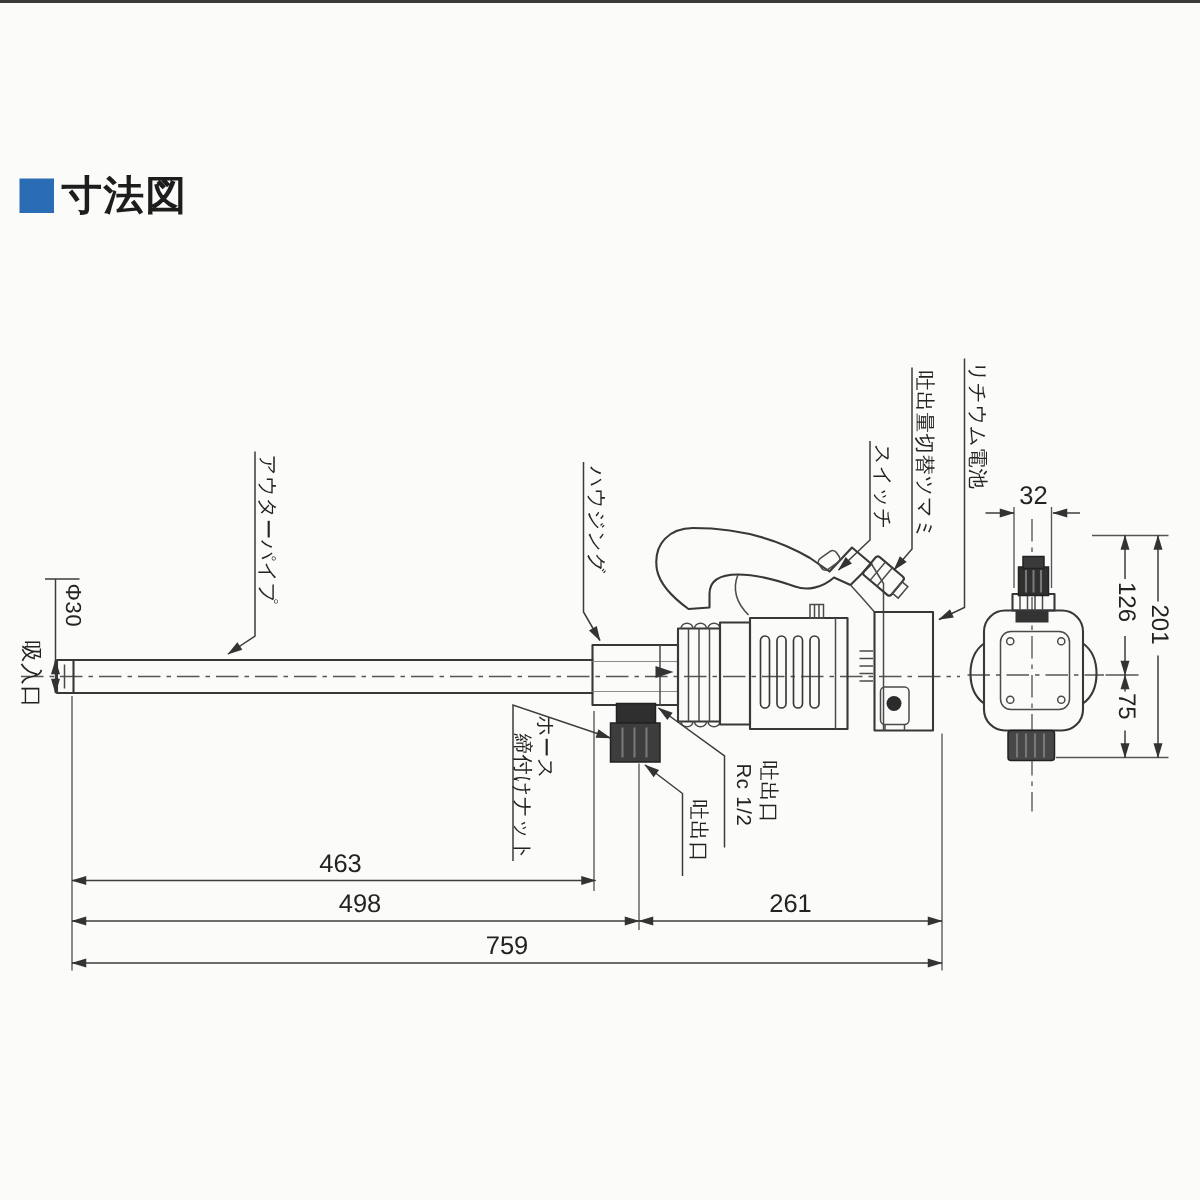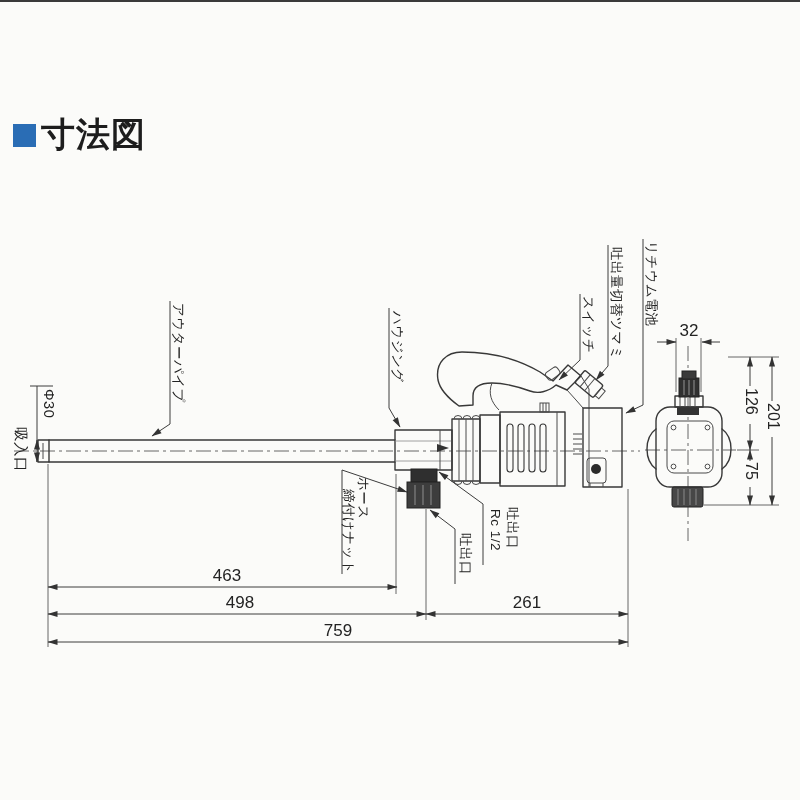--- a/index.html
+++ b/index.html
@@ -14,21 +14,21 @@
     background:#3a3a3a;
   }
   .title-row{
     position:absolute;left:13px;top:112px;
     display:flex;align-items:center;gap:5px;
   }
   .title-marker{
     width:23px;height:23px;background:#2a6db5;display:inline-block;
   }
   .title-text{
-    font-size:34px;font-weight:bold;color:#1d1d1d;letter-spacing:1px;
+    font-size:27px;font-weight:bold;color:#1d1d1d;letter-spacing:1px;
   }
   svg.drawing{position:absolute;left:0;top:0;}
   
   .ln  {stroke:#383838;stroke-width:1.4;fill:none;stroke-linecap:round;stroke-linejoin:round;}
   .lnt {stroke:#4a4a4a;stroke-width:1;fill:none;}
   .ext {stroke:#555;stroke-width:0.9;fill:none;}
   .cl  {stroke:#555;stroke-width:0.9;fill:none;stroke-dasharray:15 4 3 4;}
   .dim {stroke:#3c3c3c;stroke-width:1;fill:none;}
   .ldr {stroke:#3c3c3c;stroke-width:1;fill:none;}
   .bore{stroke:#8a8a8a;stroke-width:0.8;fill:none;}

